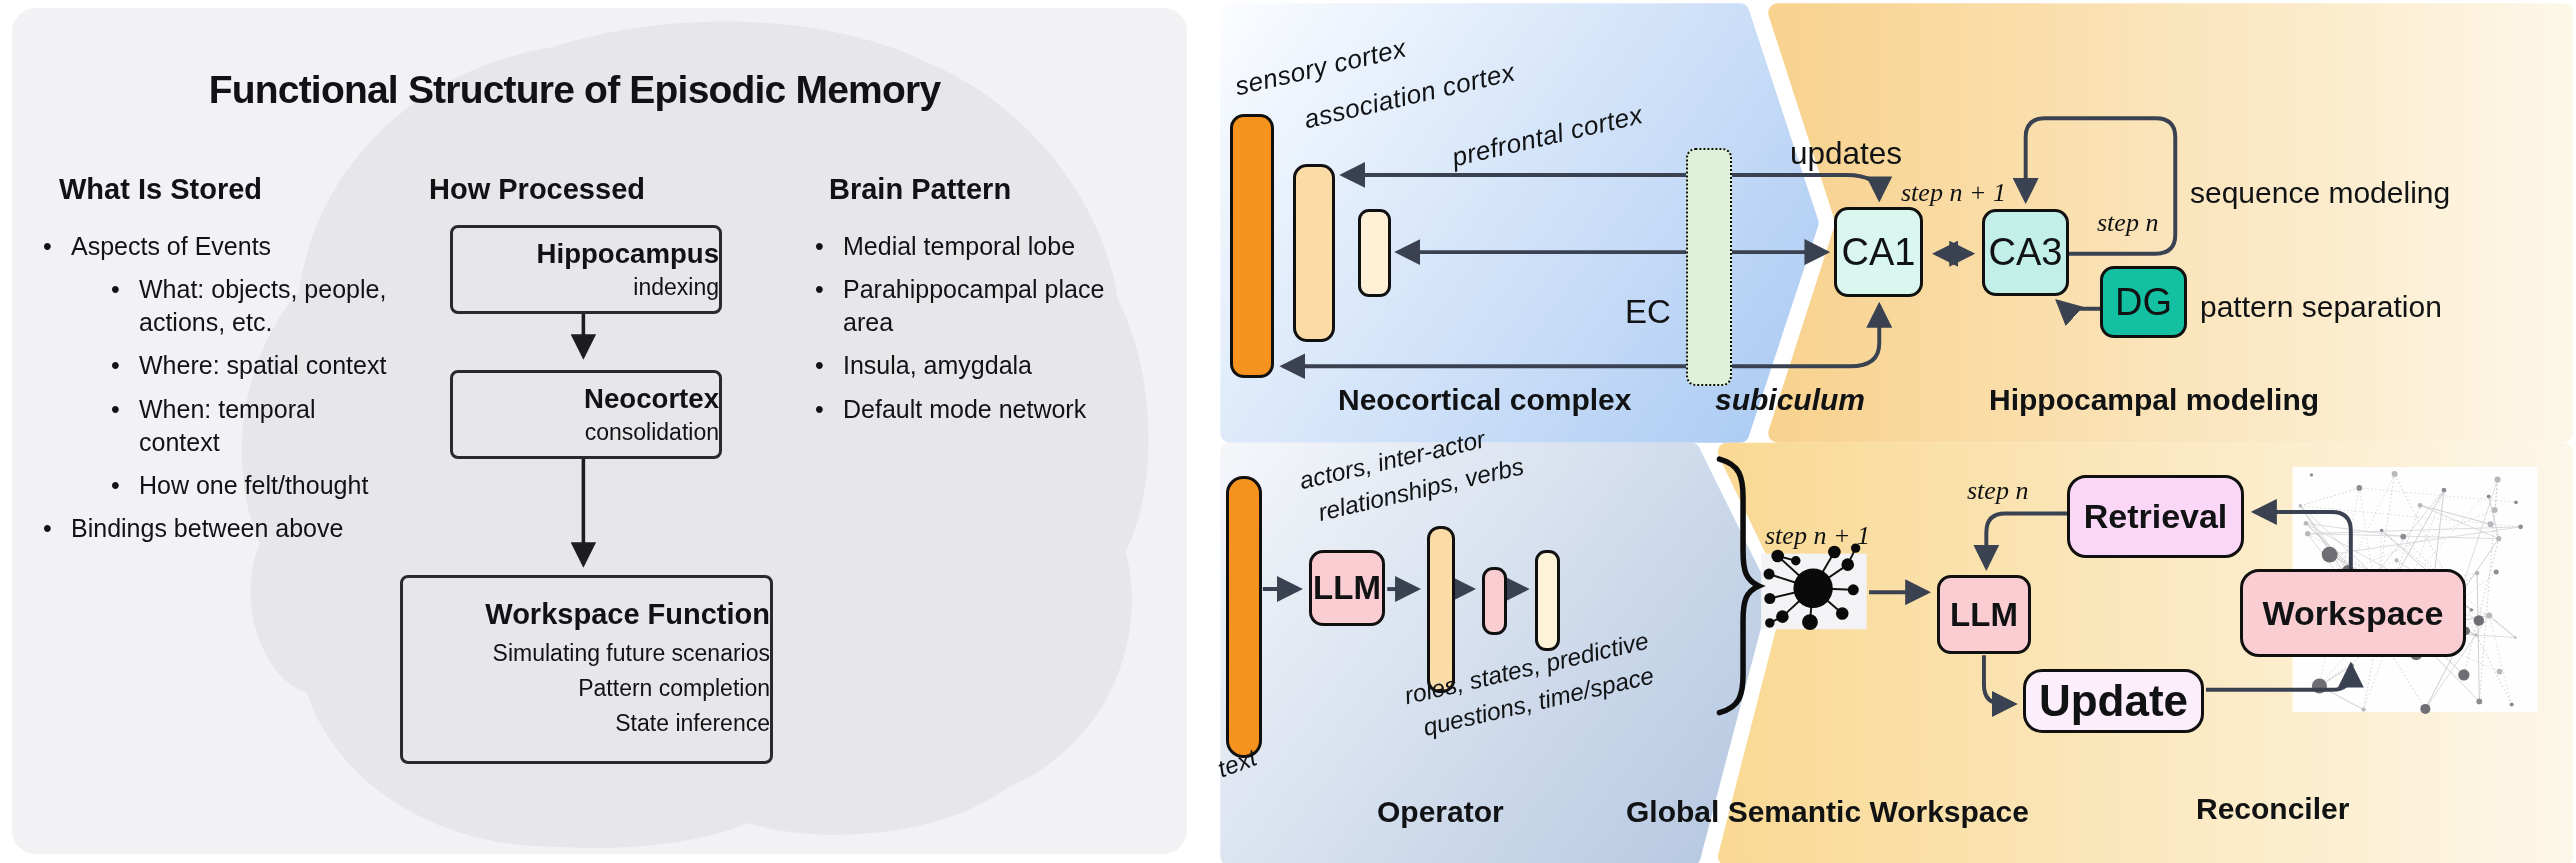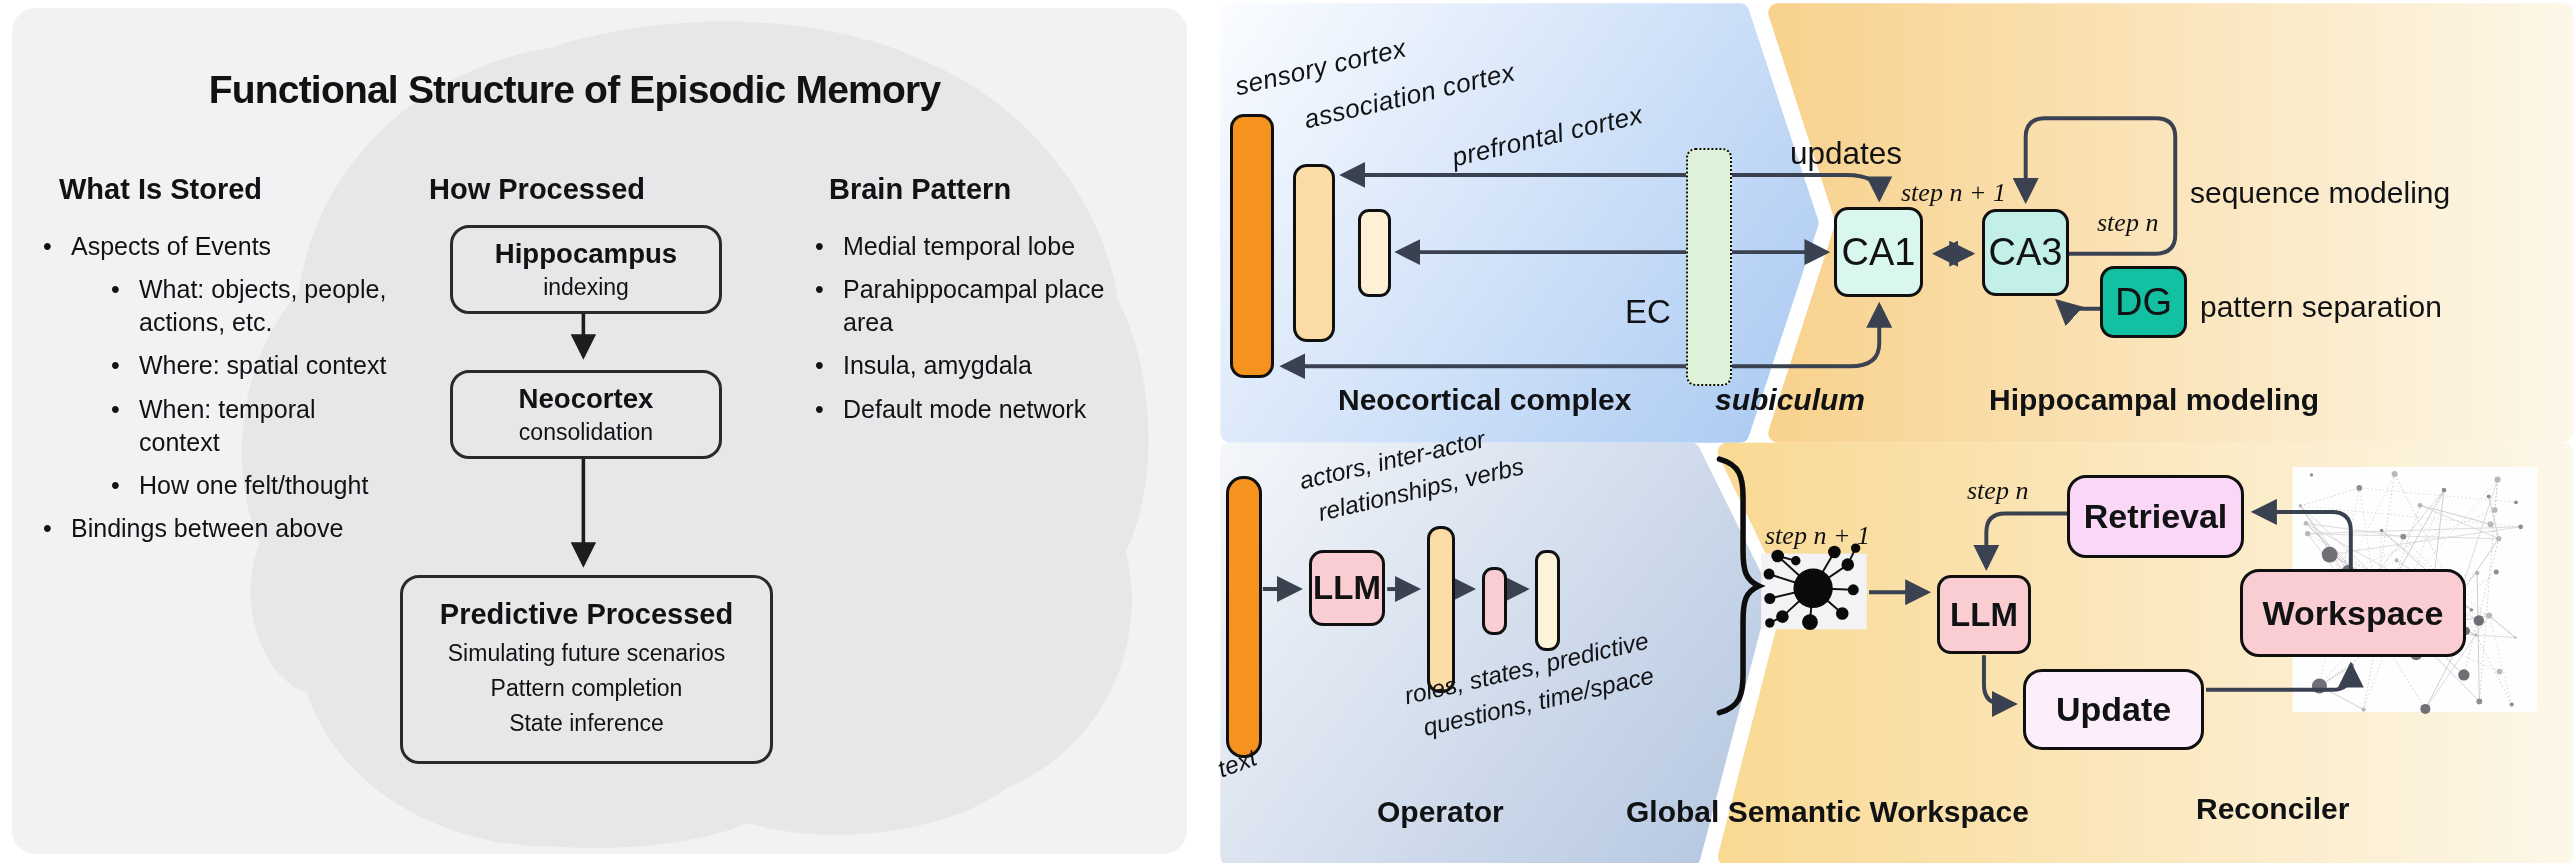--- a/index.html
+++ b/index.html
@@ -17,21 +17,21 @@
   #left-panel{left:11.8px;top:7.9px;width:1175px;height:846px;background:var(--panel);border-radius:23.6px;}
   #scene{left:0;top:0;width:2576px;height:864px;pointer-events:none;}
   .title{left:110px;top:68px;width:929px;text-align:center;font-size:39px;font-weight:700;letter-spacing:-0.8px;}
   .colhdr{top:173px;font-size:29px;font-weight:700;}
   .list{display:flex;flex-direction:column;gap:10.2px;font-size:25px;line-height:1.32;}
   .li{display:flex;}
   .li .bullet{width:28px;flex:0 0 28px;}
   .li.lvl2{margin-left:68px;}
   .li.lvl2 .txt{max-width:260px;}
   #regions-list .txt{max-width:315px;}
-  .flowbox{border:3.1px solid #2a2a2c;border-radius:19px;display:flex;flex-direction:column;align-items:center;justify-content:center;text-align:center;}
+  .flowbox{border:3.1px solid #2a2a2c;border-radius:8px;display:flex;flex-direction:column;align-items:flex-end;justify-content:center;text-align:center;}
   .flowbox .bt{font-size:27.6px;font-weight:700;}
   .flowbox .bs{font-size:23px;margin-top:3.1px;}
   .pf-line{font-size:23px;line-height:35px;}
   .bar{border:3.1px solid #101010;border-radius:14px;box-sizing:border-box;}
   .nbox{border:3.9px solid #101010;border-radius:14px;box-sizing:border-box;display:flex;align-items:center;justify-content:center;}
   .nbox.big{border-radius:19px;font-weight:700;}
   .rot{transform-origin:0 0;transform:rotate(-13deg);font-style:italic;font-size:26px;white-space:nowrap;letter-spacing:0.4px;}
   .rot2{transform-origin:0 0;transform:rotate(-13deg);font-style:italic;font-size:24.4px;white-space:nowrap;line-height:35px;}
   .steplbl{font-family:"Liberation Serif",serif;font-style:italic;font-size:26px;white-space:nowrap;}
   .cap{font-size:30px;font-weight:700;white-space:nowrap;}
@@ -312,21 +312,21 @@
 
 <div class="abs flowbox" style="left:450px;top:225px;width:266px;height:83px;">
   <div class="bt">Hippocampus</div>
   <div class="bs">indexing</div>
 </div>
 <div class="abs flowbox" style="left:450px;top:370px;width:266px;height:83px;">
   <div class="bt">Neocortex</div>
   <div class="bs">consolidation</div>
 </div>
 <div class="abs flowbox" style="left:400px;top:575px;width:367px;height:183px;">
-  <div class="bt" style="font-size:29px;margin-bottom:4.7px;">Predictive Processed</div>
+  <div class="bt" style="font-size:29px;margin-bottom:4.7px;">Workspace Function</div>
   <div class="pf-line">Simulating future scenarios</div>
   <div class="pf-line">Pattern completion</div>
   <div class="pf-line">State inference</div>
 </div>
 
 <div class="abs list" id="regions-list" style="left:815px;top:230px;width:370px;">
   <div class="li lvl1">
       <span class="bullet">•</span>
       <span class="txt">Medial temporal lobe</span>
     </div>
@@ -385,19 +385,19 @@
   <div>roles, states, predictive</div>
   <div style="margin-left:11px;">questions, time/space</div>
 </div>
 <div class="abs" style="left:1214px;top:757px;font-size:24.4px;font-style:italic;transform:rotate(-20deg);transform-origin:0 0;">text</div>
 
 <div class="abs steplbl" style="left:1765px;top:521px;">step n + 1</div>
 <div class="abs steplbl" style="left:1967px;top:476px;">step n</div>
 
 <div class="abs nbox" style="left:1937px;top:575px;width:94px;height:79px;background:var(--pink);font-size:33px;font-weight:700;">LLM</div>
 <div class="abs nbox big" style="left:2067px;top:475px;width:177px;height:83px;background:var(--magenta);font-size:34px;">Retrieval</div>
-<div class="abs nbox big" style="left:2023px;top:669px;width:181px;height:81px;background:var(--palepink);font-size:34px;">Update</div>
+<div class="abs nbox big" style="left:2023px;top:669px;width:181px;height:64px;background:var(--palepink);font-size:44px;">Update</div>
 <div class="abs nbox big" style="left:2240px;top:569px;width:226px;height:88px;background:var(--pink);font-size:34px;">Workspace</div>
 
 <div class="abs cap" style="left:1377px;top:795px;">Operator</div>
 <div class="abs cap" style="left:1626px;top:795px;">Global Semantic Workspace</div>
 <div class="abs cap" style="left:2196px;top:792px;">Reconciler</div>
 
 
 </body></html>

